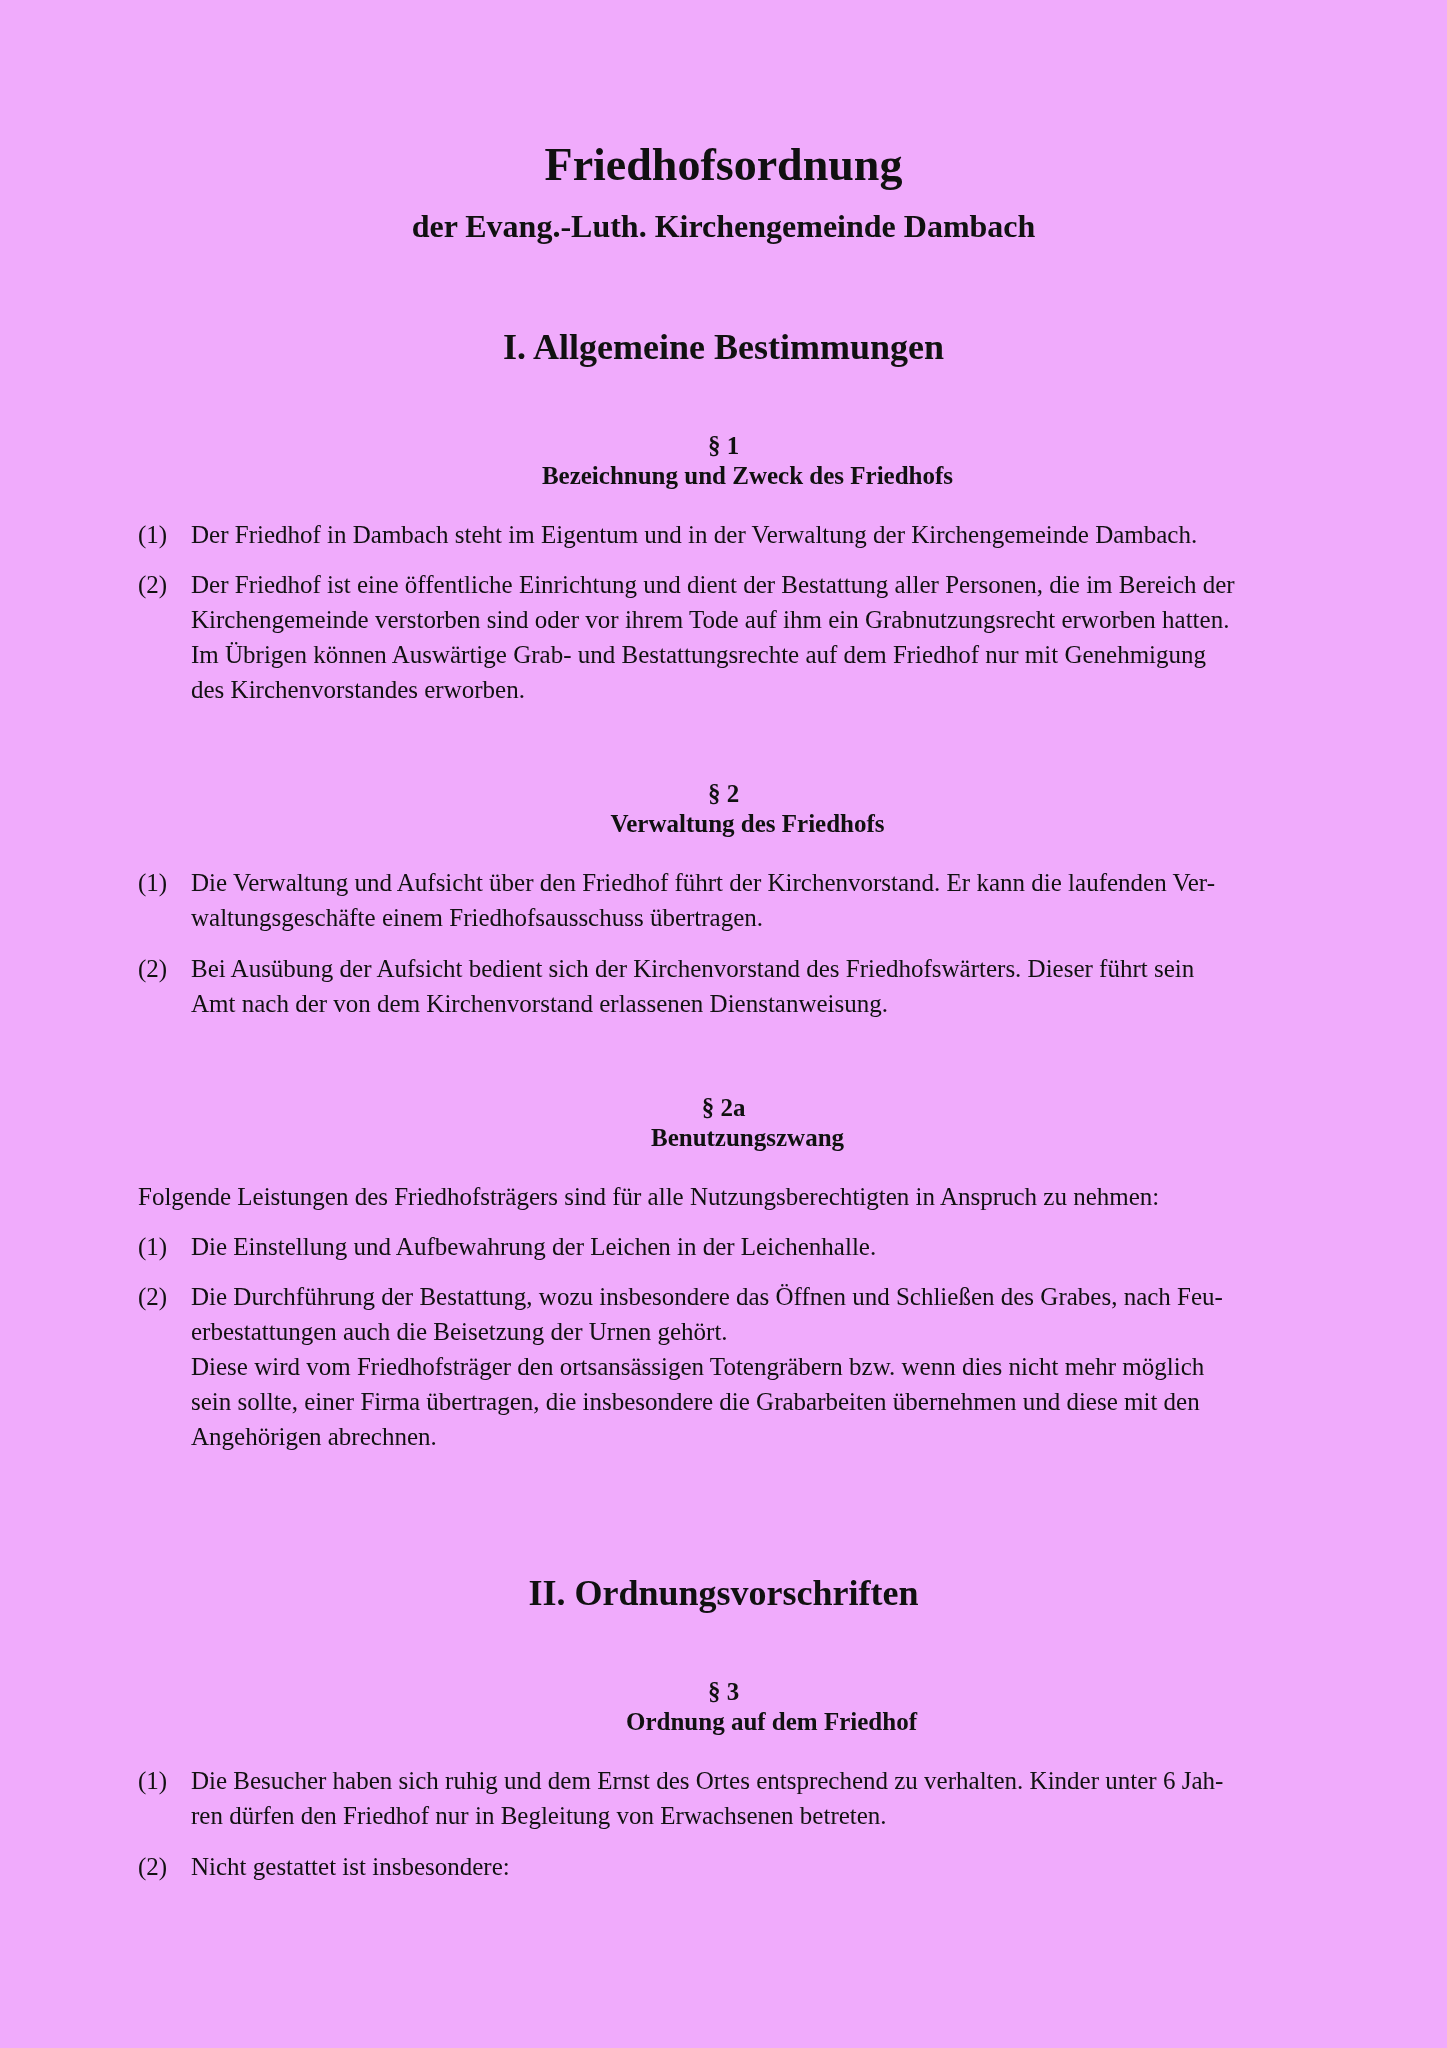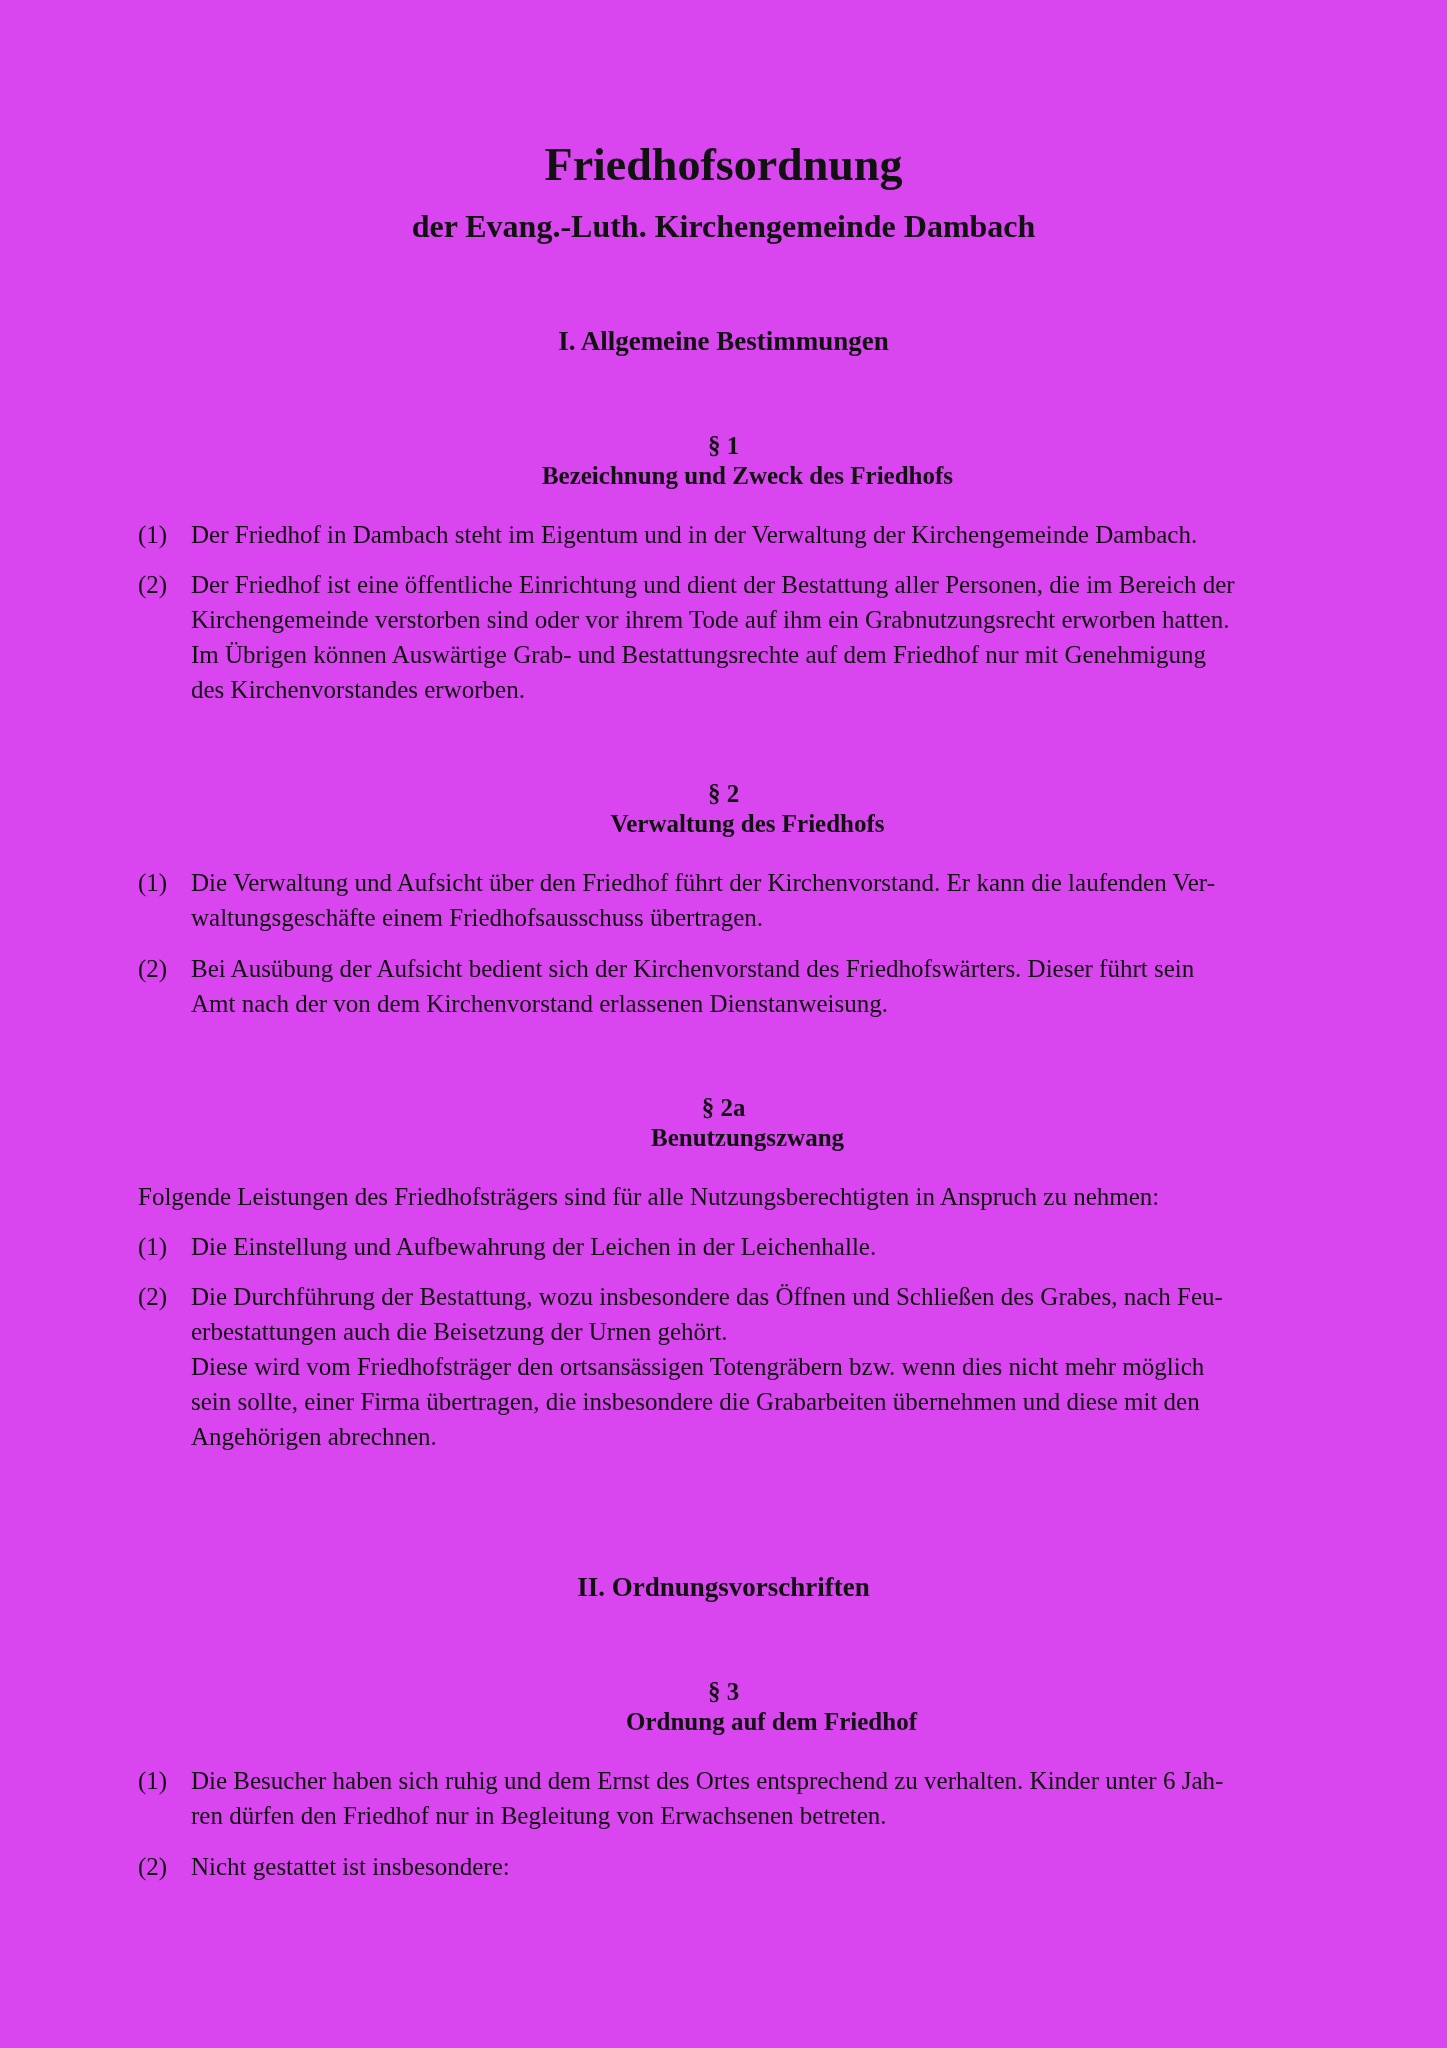--- a/index.html
+++ b/index.html
@@ -1,22 +1,22 @@
 <!DOCTYPE html>
 <html><head>
   <meta charset="utf-8">
   <style>
     html, body { margin: 0; padding: 0; background: #ffffff; }
     body { width: 1447px; height: 2048px; position: relative; overflow: hidden; color: #111111;
            font-family: "Liberation Serif", "DejaVu Serif", serif; }
-    .page { position: absolute; left: 0; top: 0; width: 1447px; height: 2048px; background: #d946ef; }
+    .page { position: absolute; left: 0; top: 0; width: 1447px; height: 2048px; background: #f0abfc; }
     .center { position: absolute; left: 0; width: 1447px; text-align: center; white-space: nowrap; }
     .title { font-size: 46px; font-weight: bold; top: 138px; }
     .subtitle { font-size: 32px; font-weight: bold; top: 208px; }
-    .part { font-size: 27px; font-weight: bold; }
+    .part { font-size: 36px; font-weight: bold; }
     .par-num { font-size: 25px; font-weight: bold; }
     .par-title { font-size: 25px; font-weight: bold; margin-left: 24px; }
     .line { position: absolute; font-size: 25px; white-space: nowrap; }
     .num { position: absolute; left: 138px; font-size: 25px; white-space: nowrap; }
     .txt { left: 191px; }
     .intro { left: 138px; }
   </style>
 </head>
 <body>
 

